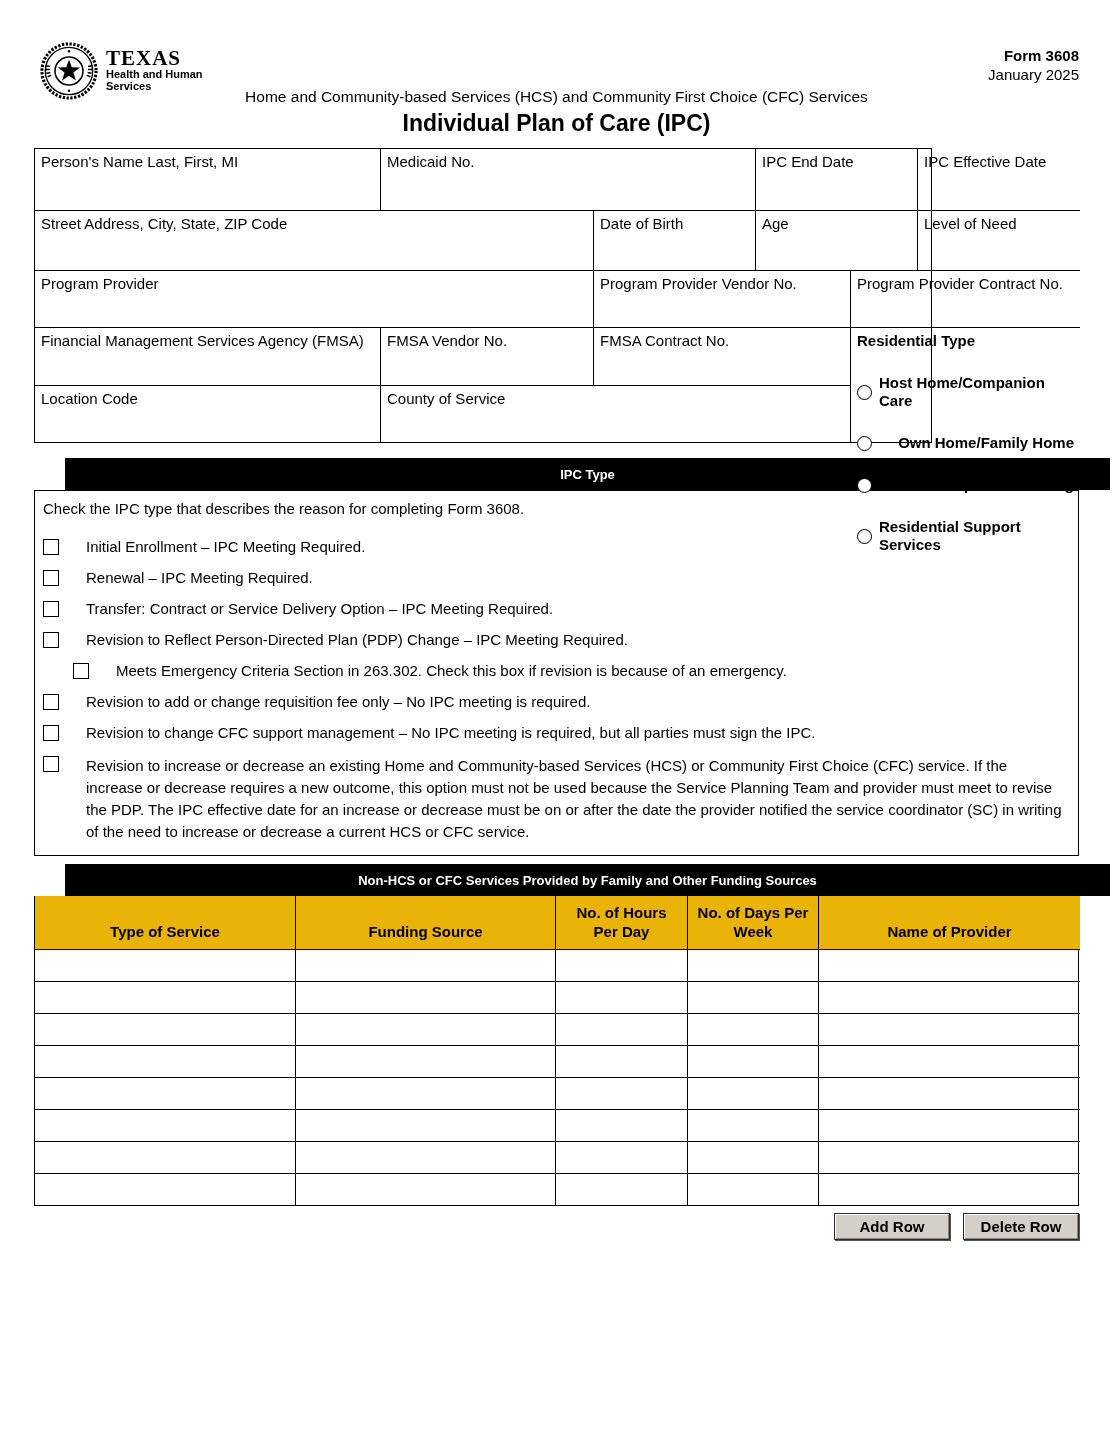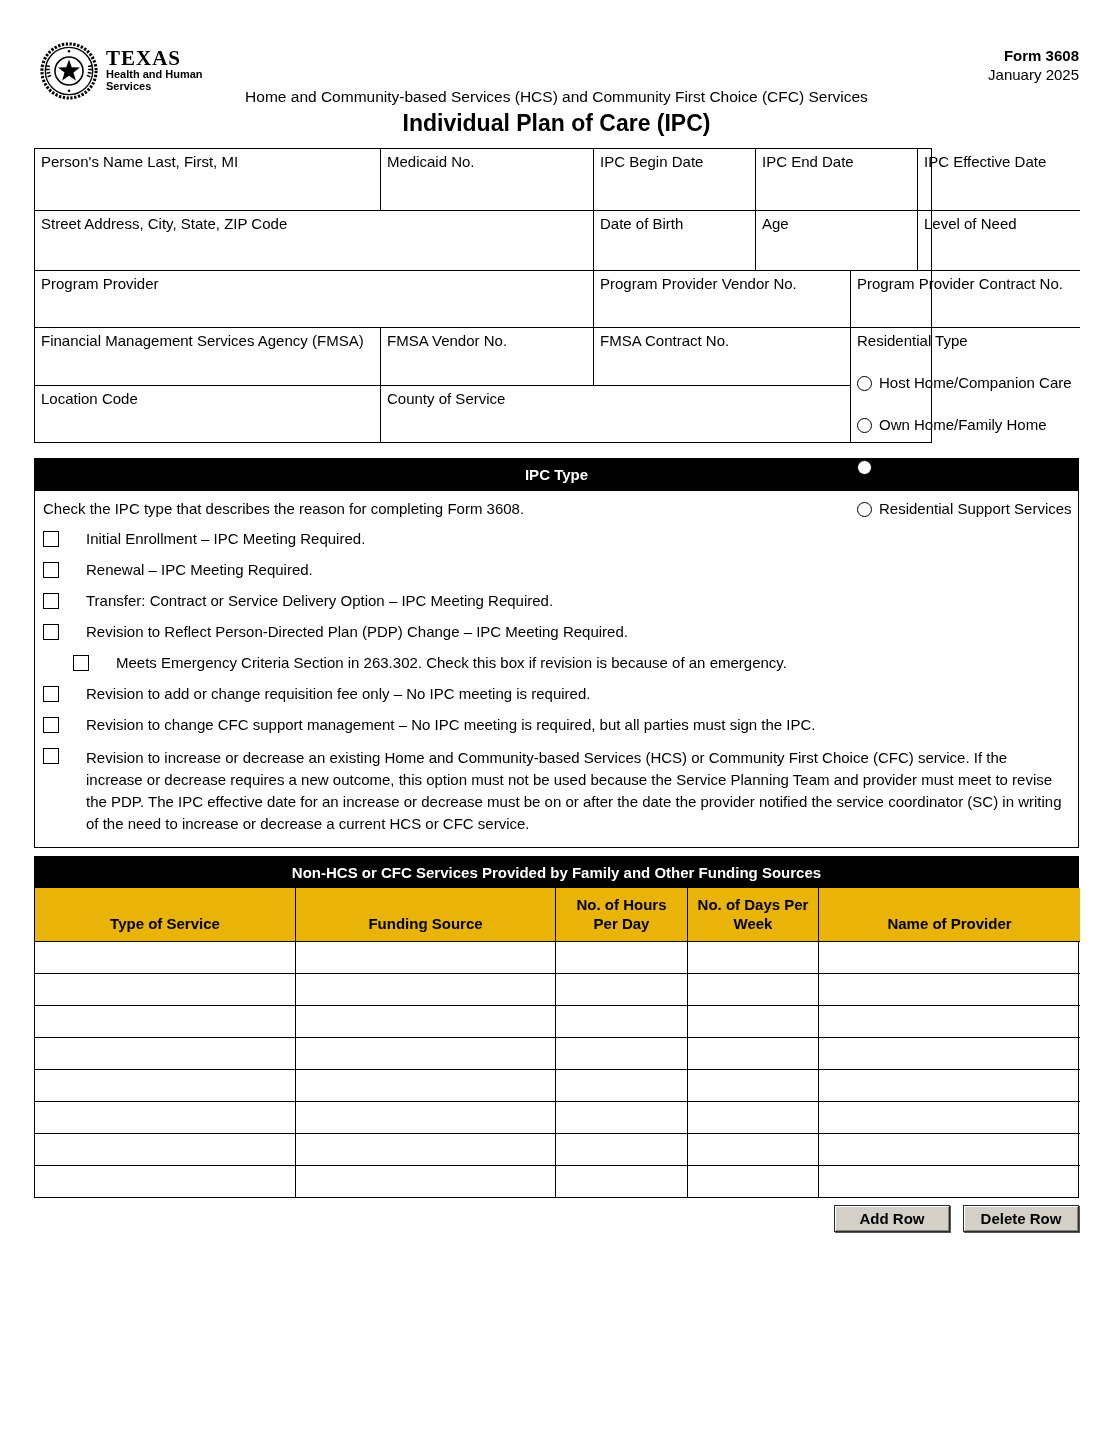--- a/index.html
+++ b/index.html
@@ -26,29 +26,29 @@
   
   .t1 {
     display:grid; width:898px;
     grid-template-columns:345px 213px 162px 95px 67px 163px;
     grid-template-rows:61px 60px 57px 58px 57px;
     border:1.5px solid #000;
   }
   .t1 .c { border-left:1.5px solid #000; border-top:1.5px solid #000; padding:4px 6px; font-size:15px; line-height:18px; }
   .t1 .nl { border-left:none; }
   .t1 .nt { border-top:none; }
-  .res-cell { display:flex; flex-direction:column; gap:9px; }
-  .radio-row { display:flex; align-items:center; gap:7px; margin-top:15px; }
+  .res-cell { display:flex; flex-direction:column; gap:21px;font-weight:bold; }
+  .radio-row { display:flex; align-items:center; gap:7px; margin-top:3px;justify-content:space-between; }
   .radio { width:15px; height:15px; border:1.5px solid #000; border-radius:50%; background:#fff; flex:0 0 auto; }
 
   
-  .bar { width:1045px; height:32px; background:#000; color:#fff; font-weight:bold; font-size:15px;
-         display:flex; align-items:center; justify-content:center; }
+  .bar { width:1045px; height:32px; background:#000; color:#fff; font-weight:bold; font-size:13px;
+         display:flex; align-items:center; justify-content:center;margin-left:31px; }
   .ipc-box { width:1045px; border:1.5px solid #000; padding:9px 10px 10px 8px; }
-  .ipc-intro { font-size:15px; line-height:18px; margin-bottom:12px; }
+  .ipc-intro { font-size:15px; line-height:18px; margin-bottom:20px; }
   .chk-item { display:flex; align-items:flex-start; gap:27px; margin-bottom:13px; font-size:15px; line-height:18px; }
   .chk-item:last-child { margin-bottom:2px; }
   .chk-item.indent { margin-left:30px; }
   .checkbox { width:16px; height:16px; border:1.5px solid #000; background:#fff; flex:0 0 auto; margin-top:1px; }
   .chk-para { line-height:22px; }
 
   
   .t2 {
     display:grid; width:1045px;
     grid-template-columns:260px 260px 132px 131px 262px;
@@ -101,21 +101,20 @@
       <div>January 2025</div>
     </div>
     <div class="hdr-subtitle">Home and Community-based Services (HCS) and Community First Choice (CFC) Services</div>
     <div class="hdr-title">Individual Plan of Care (IPC)</div>
   </div>
 
   <div class="t1">
 
     <div class="c nl nt" style="grid-column:1/2;grid-row:1">Person's Name Last, First, MI</div>
     <div class="c nt" style="grid-column:2/3;grid-row:1">Medicaid No.</div>
-    <div class="c nt" style="grid-column:3/4;grid-row:1">IPC Begin Date</div>
     <div class="c nt" style="grid-column:4/6;grid-row:1">IPC End Date</div>
     <div class="c nt" style="grid-column:6/7;grid-row:1">IPC Effective Date</div>
 
     <div class="c nl" style="grid-column:1/3;grid-row:2">Street Address, City, State, ZIP Code</div>
     <div class="c" style="grid-column:3/4;grid-row:2">Date of Birth</div>
     <div class="c" style="grid-column:4/6;grid-row:2">Age</div>
     <div class="c" style="grid-column:6/7;grid-row:2">Level of Need</div>
 
     <div class="c nl" style="grid-column:1/3;grid-row:3">Program Provider</div>
     <div class="c" style="grid-column:3/5;grid-row:3">Program Provider Vendor No.</div>

